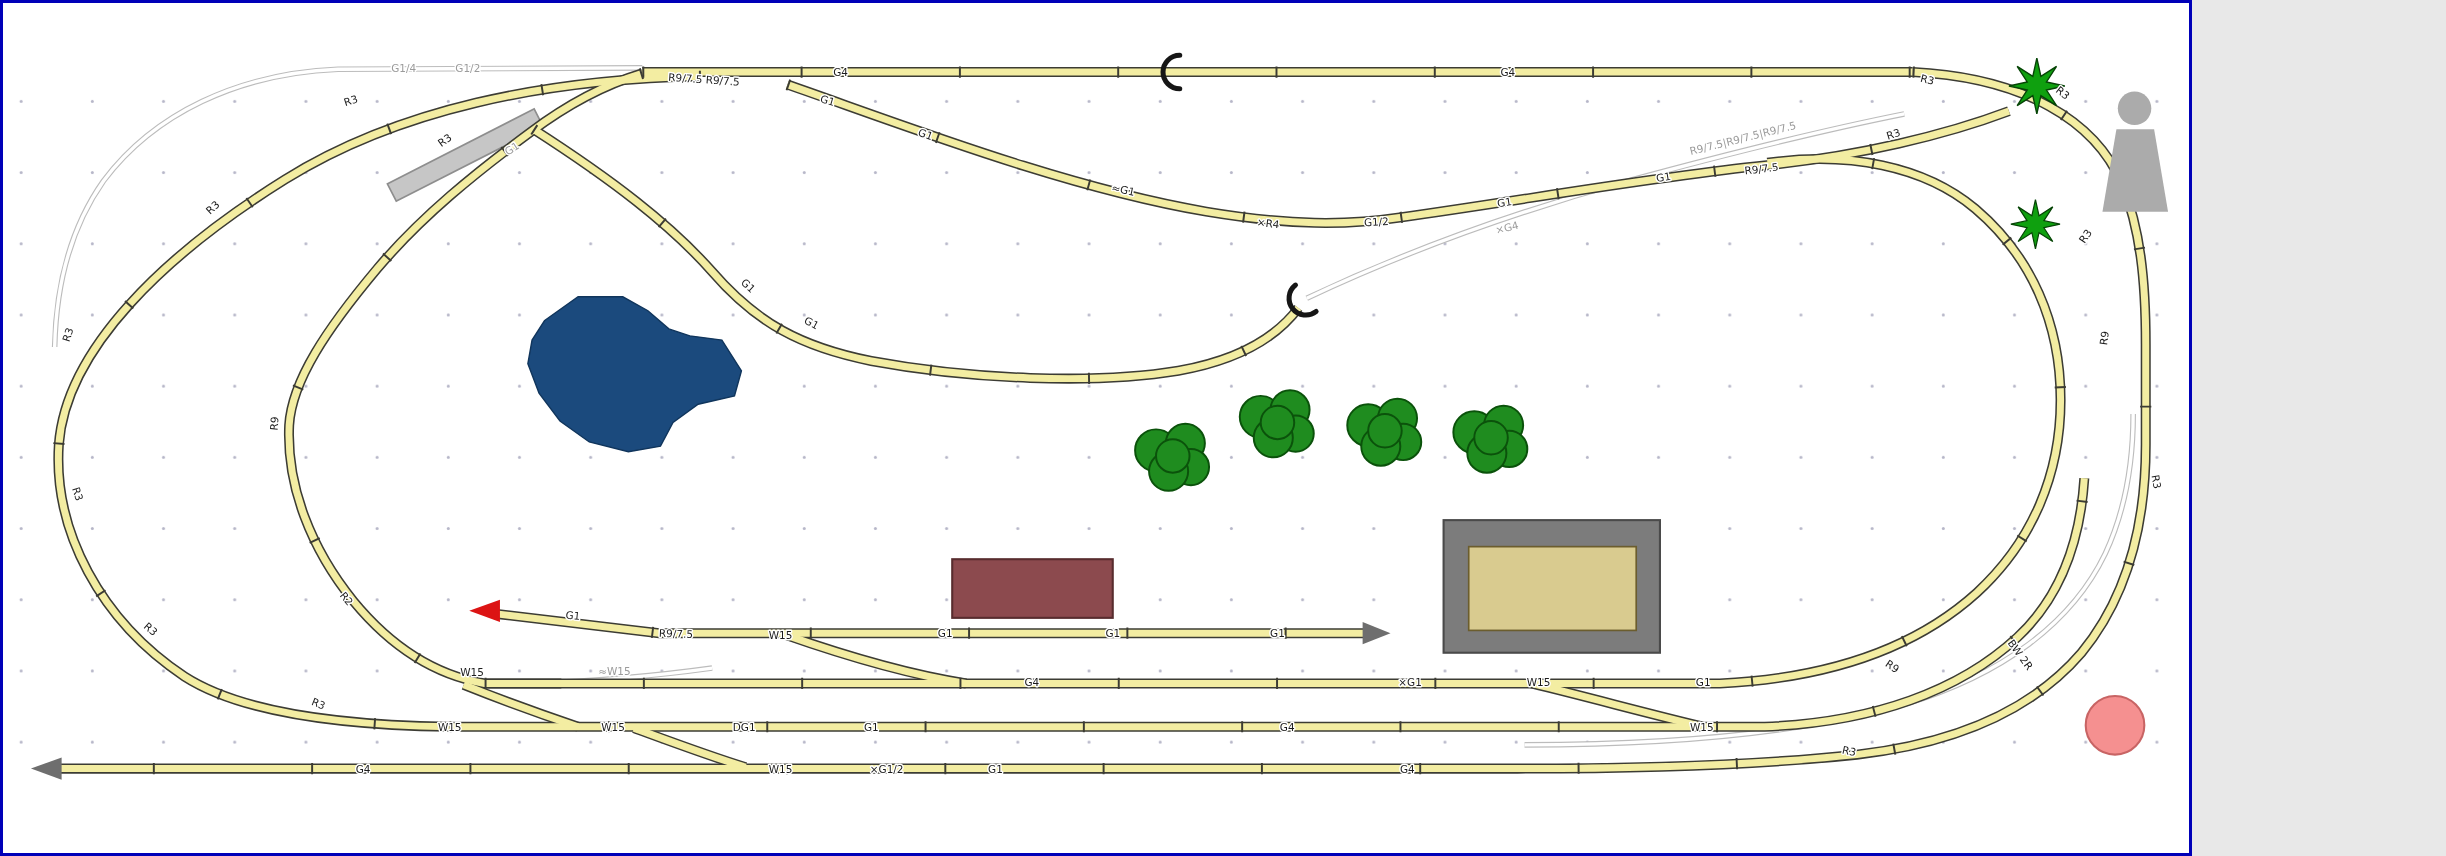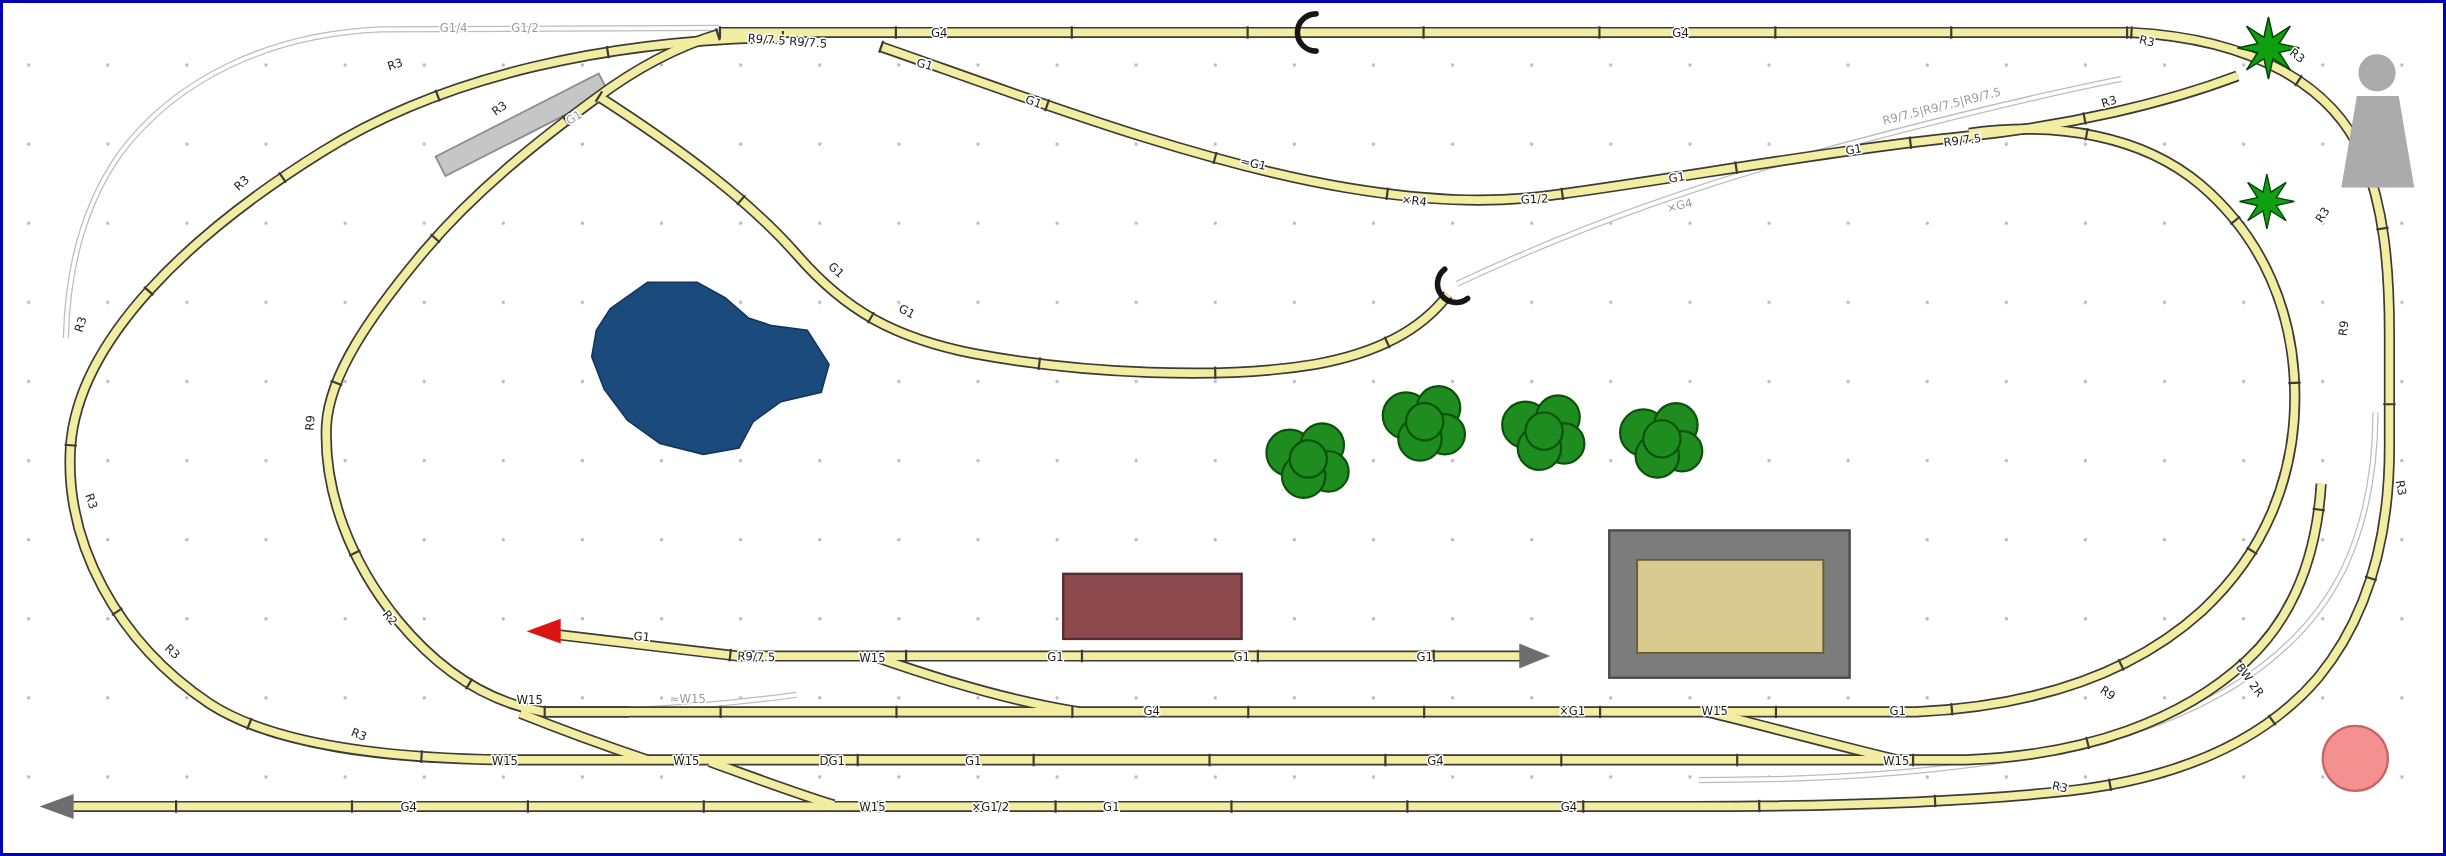--- a/index.html
+++ b/index.html
@@ -1,17 +1,17 @@
 <!DOCTYPE html>
 <html style="--background: #ffffff; --border: #0000b8; --grid-dot: #b6b6c8; --track-fill: #f3eda2; --track-outline: #3c3c34; --planned: #bcbcbc; --label: #1c1c1c; --label-gray: #9b9b9b; --lake: #1b4a7d; --tree-fill: #1f8c1f; --tree-outline: #0b520b; --small-building: #8c4a4e; --small-building-outline: #582c2e; --building-wall: #7c7c7c; --building-roof: #d9cb8f; --building-outline: #4a4a4a; --fir: #0fa00f; --fir-outline: #064406; --figure: #ababab; --disc: #f59090; --disc-outline: #c86464; --platform: #c6c6c6; --platform-outline: #8e8e8e; --portal: #161616; --red-arrow: #dc1414; --end-arrow: #6e6e6e;"><head>
 <meta charset="utf-8">
 <style>
   html,body{margin:0;padding:0;background:#e8e8e8;}
   #plan-window{
-    width:2446px;height:856px;box-sizing:border-box;
+    width:2192px;height:856px;box-sizing:border-box;
     border:3px solid var(--border,#0000b8);
     background:var(--background,#fff);
     font-family:"DejaVu Sans","Liberation Sans",sans-serif;
     position:relative;overflow:hidden;
   }
   svg{display:block;width:100%;height:100%;}
   
   .tr-o{stroke:var(--track-outline,#3c3c34);stroke-width:7.2;fill:none;}
   .tr-i{stroke:var(--track-fill,#f3eda2);stroke-width:5;fill:none;}
   .tr-t{stroke:var(--track-outline,#3c3c34);stroke-width:8;fill:none;stroke-dasharray:1.4 112;}

